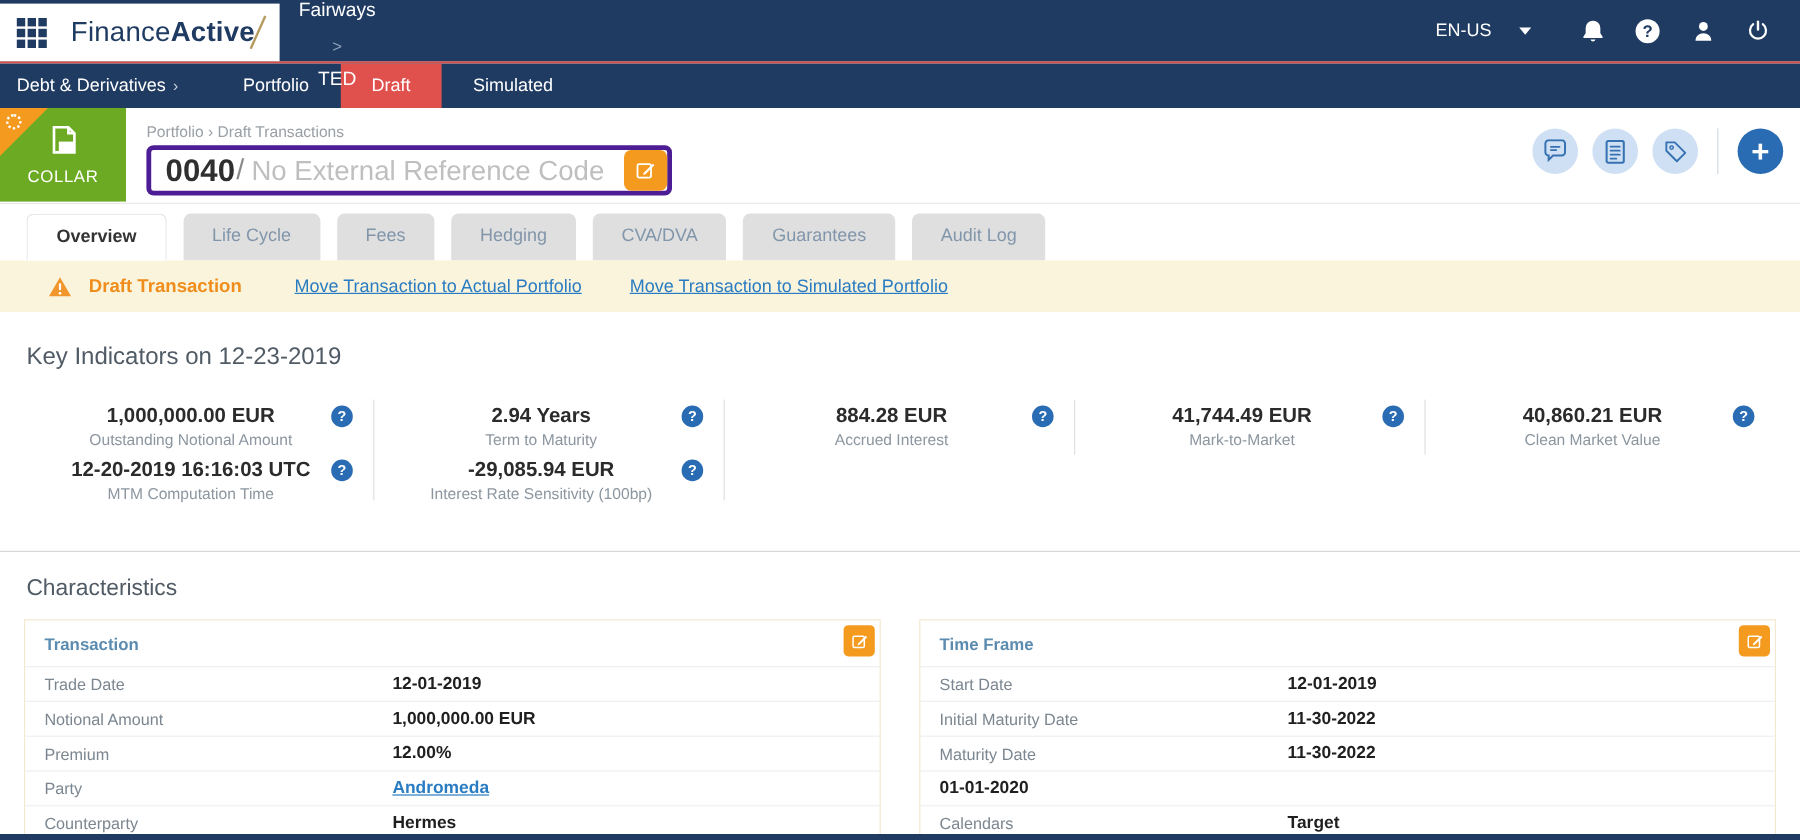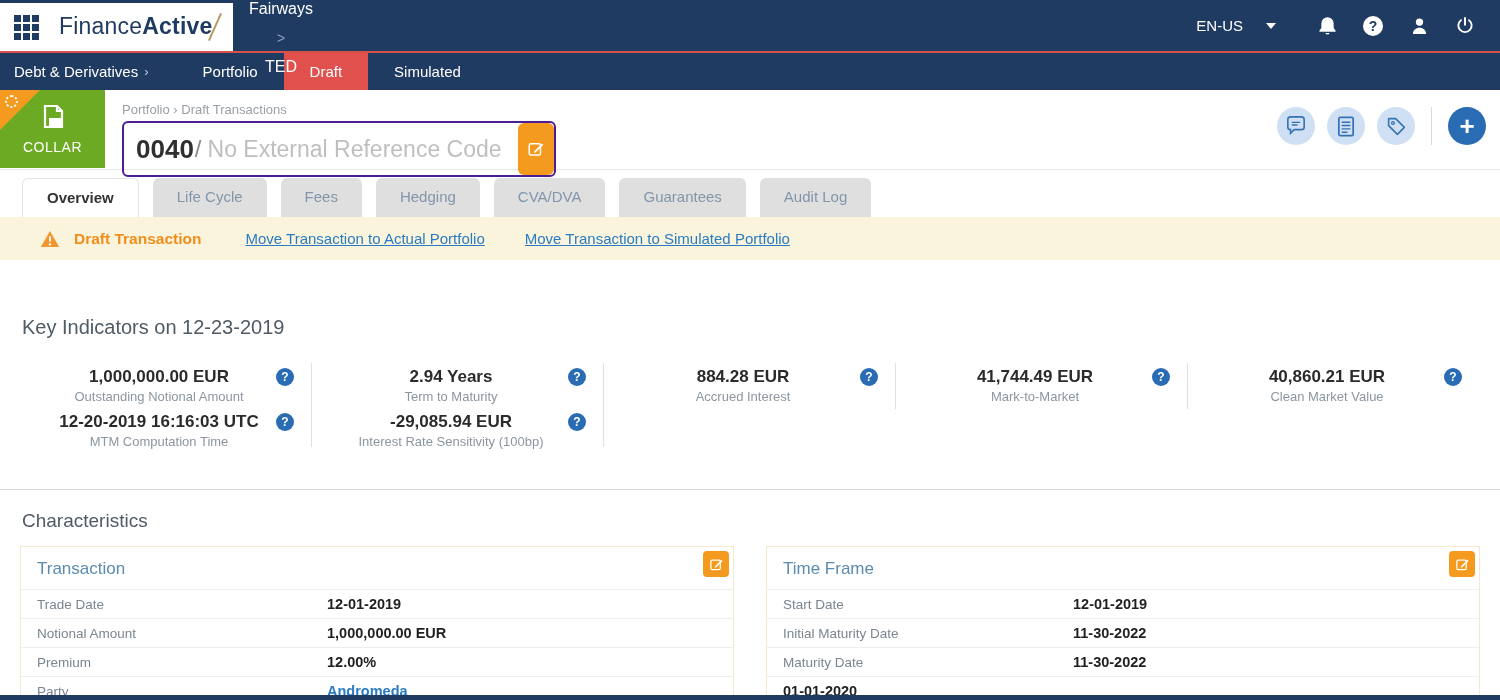--- a/index.html
+++ b/index.html
@@ -35,21 +35,21 @@
 
   
   .header-band { position:relative; height:80px; background:#fff; border-bottom:1px solid #e9e9e9; }
   .type-badge { position:absolute; left:0; top:0; width:105px; height:78px; background:#6caa23; color:#fff;
     display:flex; flex-direction:column; align-items:center; justify-content:center; gap:4px; overflow:hidden; }
   .corner { position:absolute; left:0; top:0; width:0; height:0; border-top:40px solid #f49b1f; border-right:40px solid transparent; }
   .spinner { position:absolute; left:5px; top:5px; width:13px; height:13px; border:2px dotted #fff; border-radius:50%; }
   .badge-label { font-size:14px; letter-spacing:.5px; }
   .title-wrap { position:absolute; left:122px; top:12px; }
   .title-crumb { color:#9aa0a6; font-size:13px; margin-bottom:4px; }
-  .title-box { display:flex; align-items:stretch; border:2px solid #4c1d95; border-radius:6px; height:56px; }
+  .title-box { display:flex; align-items:stretch; border:4px solid #4c1d95; border-radius:6px; height:42px; }
   .title-text { display:flex; align-items:center; padding:0 14px 0 12px; white-space:nowrap; }
   .title-id { font-size:26px; font-weight:700; color:#2f2f2f; }
   .title-sep { font-size:24px; color:#8a8a8a; margin:0 6px 0 1px; }
   .title-ph { font-size:23px; color:#bfbfbf; }
   .edit-btn-lg { width:36px; background:#f49b1f; border-radius:6px; display:flex; align-items:center; justify-content:center; cursor:pointer; margin-left:2px; }
   .hdr-actions { position:absolute; right:14px; top:17px; display:flex; align-items:center; gap:12px; }
   .circle-btn { width:38px; height:38px; border-radius:50%; background:#cfe0f4; color:#3672b2; display:flex; align-items:center; justify-content:center; cursor:pointer; }
   .vdiv { width:1px; height:38px; background:#d5dbe2; margin:0 4px; }
   .plus-btn { width:38px; height:38px; border-radius:50%; background:#2a6cb3; color:#fff; font-size:26px; font-weight:700; display:flex; align-items:center; justify-content:center; cursor:pointer; line-height:1; }
 
@@ -57,38 +57,38 @@
   .tabs { display:flex; gap:14px; padding:8px 0 0 22px; background:#fff; }
   .tab { padding:10px 24px 11px; background:#dfdfdf; color:#8296ab; font-size:15px; border-radius:6px 6px 0 0; cursor:pointer; white-space:nowrap; }
   .tab.active { background:#fff; color:#333; font-weight:700; border:1px solid #e4e4e4; border-bottom:none; position:relative; z-index:2; }
 
   
   .warnbar { height:43px; background:#fbf4dc; display:flex; align-items:center; padding-left:40px; gap:14px; position:relative; z-index:1; }
   .warn-label { color:#ef8e1d; font-weight:700; font-size:15.5px; margin-right:4px; }
   .warn-link { color:#2a7cc2; font-size:15px; text-decoration:underline; cursor:pointer; margin-left:26px; }
 
   
-  .ki-title { margin:56px 0 20px 22px; font-size:20px; color:#505b65; }
+  .ki-title { margin:26px 0 20px 22px; font-size:20px; color:#505b65; }
   .ki-grid { display:flex; padding:0 20px; }
   .ki-col { flex:1; position:relative; padding-top:6px; }
   .ki-col .divider { position:absolute; right:0; top:4px; width:1px; background:#e0e0e0; }
   .ki-col .divider.tall { height:84px; }
   .ki-col .divider.short { height:46px; }
   .ki-entry { position:relative; text-align:center; padding:2px 44px 4px 30px; margin-bottom:2px; }
   .ki-value { font-size:17px; font-weight:700; color:#2b2b2b; }
   .ki-label { font-size:13px; color:#8c96a0; margin-top:2px; }
   .help-dot { position:absolute; right:18px; top:3px; width:18px; height:18px; border-radius:50%; background:#2a6cb3; color:#fff; font-size:12px; font-weight:700; display:flex; align-items:center; justify-content:center; cursor:pointer; }
 
   .hr-section { border:none; border-top:1px solid #d8d8d8; margin-top:34px; }
 
   
   .char-title { margin:20px 0 14px 22px; font-size:19px; color:#505b65; }
   .panels { display:flex; gap:32px; padding:0 20px; align-items:flex-start; }
   .panel { flex:1; border:1px solid #f3e9d0; background:#fff; position:relative; }
-  .panel-title { color:#5b8cb0; font-weight:400; font-size:17px; padding:12px 16px 10px; }
+  .panel-title { color:#5b8cb0; font-weight:700; font-size:14px; padding:12px 16px 10px; }
   .edit-btn-sm { position:absolute; top:4px; right:4px; width:26px; height:26px; background:#f49b1f; border-radius:4px; display:flex; align-items:center; justify-content:center; cursor:pointer; }
   .prow { display:grid; grid-template-columns:290px 1fr; align-items:center; padding:6px 16px; border-top:1px solid #efefef; min-height:29px; }
   .prow:first-of-type { border-top:none; }
   .plabel { color:#7b8690; font-size:13.5px; }
   .pvalue { color:#1f1f1f; font-size:14.5px; font-weight:700; }
   .pvalue.link { color:#2a7cc2; text-decoration:underline; cursor:pointer; }
 
   .bottom-strip { position:fixed; left:0; bottom:0; width:1500px; height:5px; background:#1f3b61; z-index:50; }
 
   svg { display:block; }

